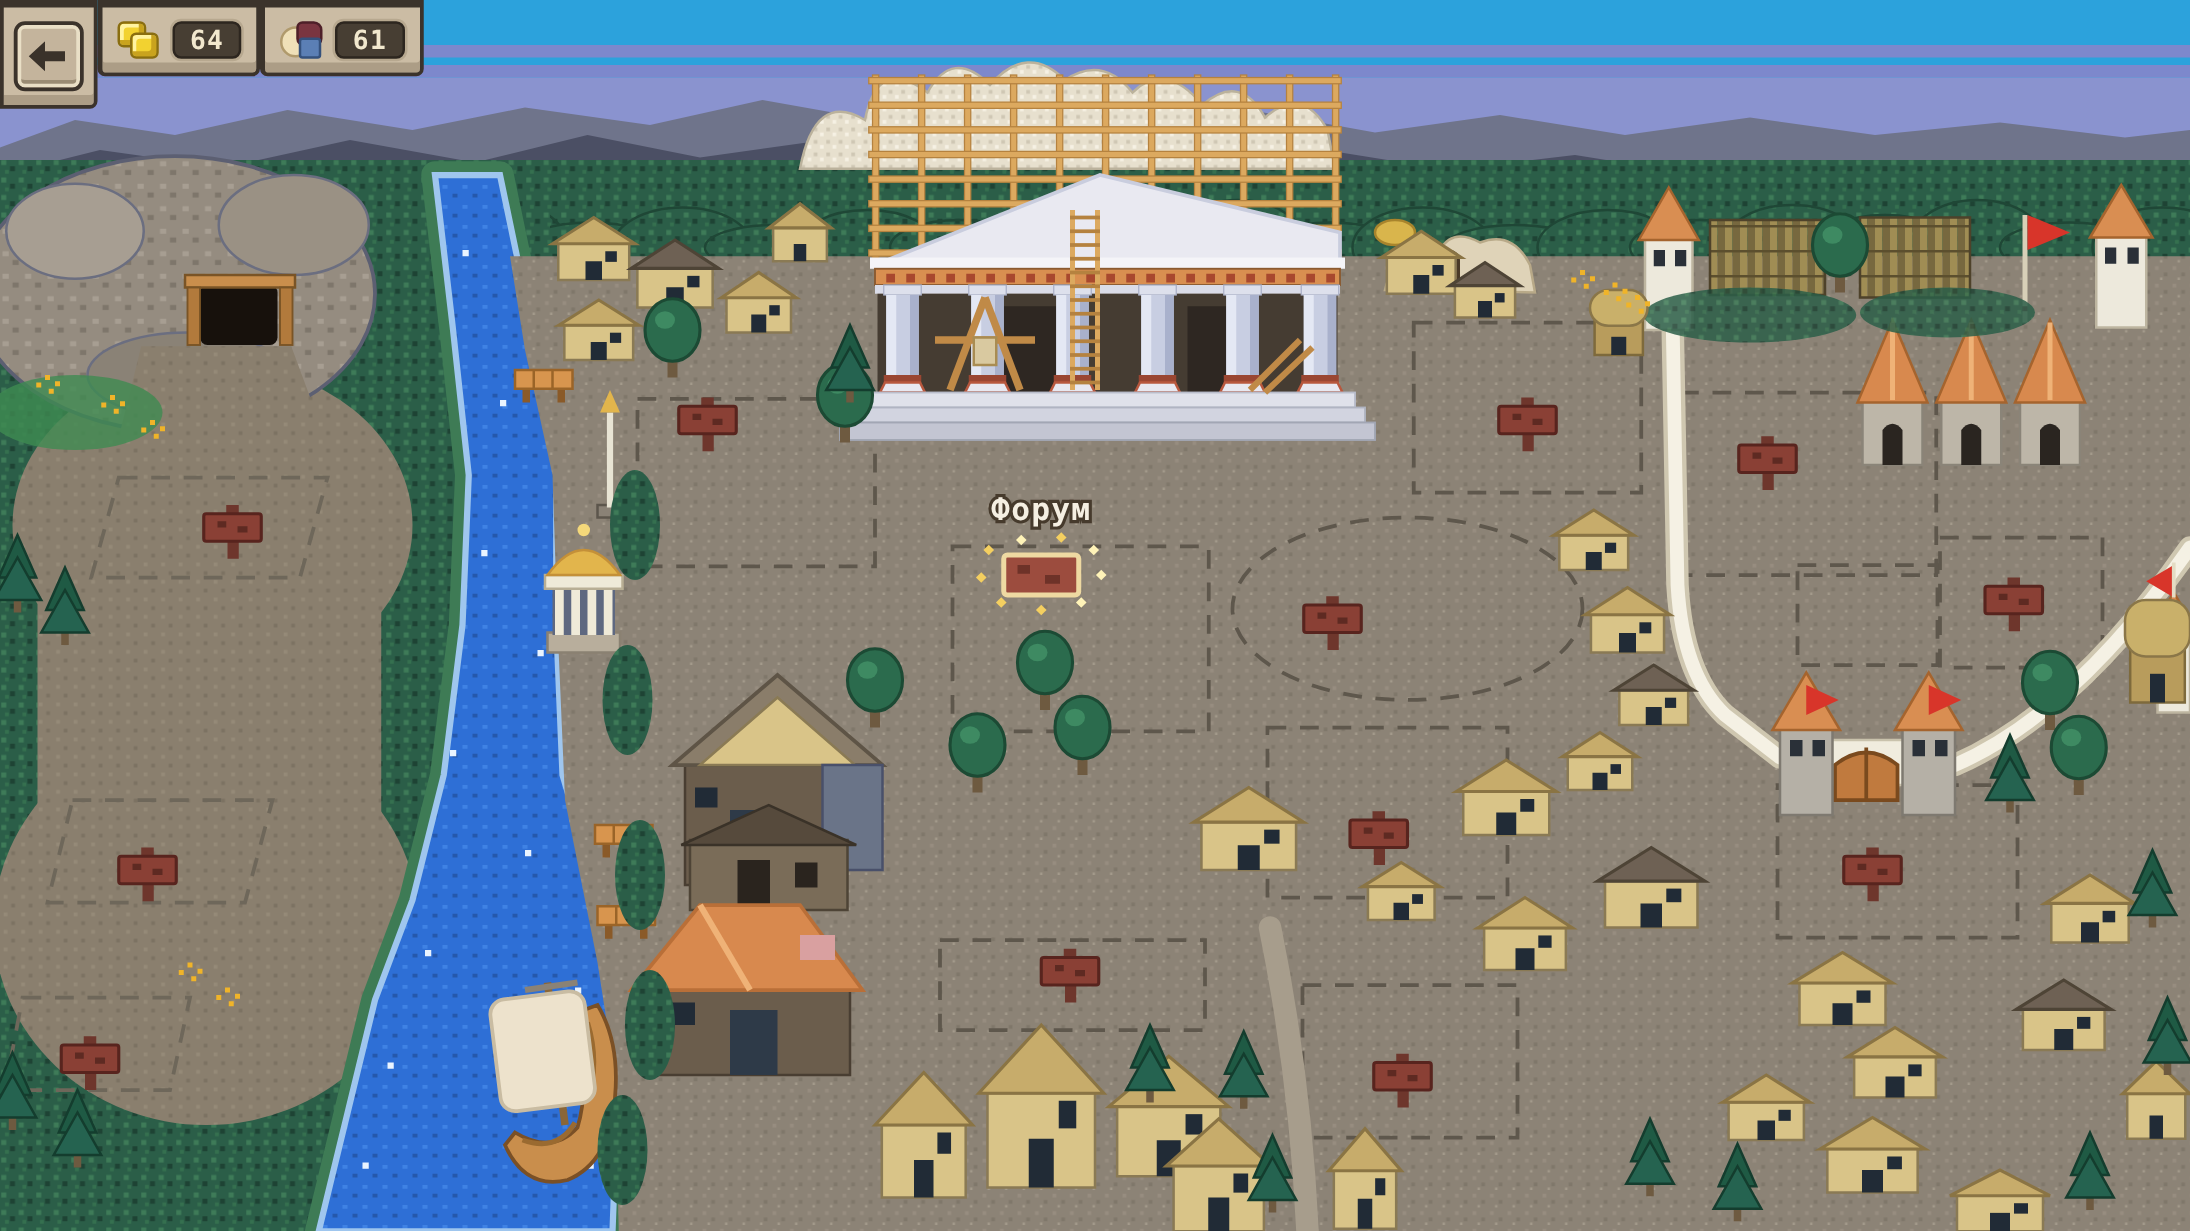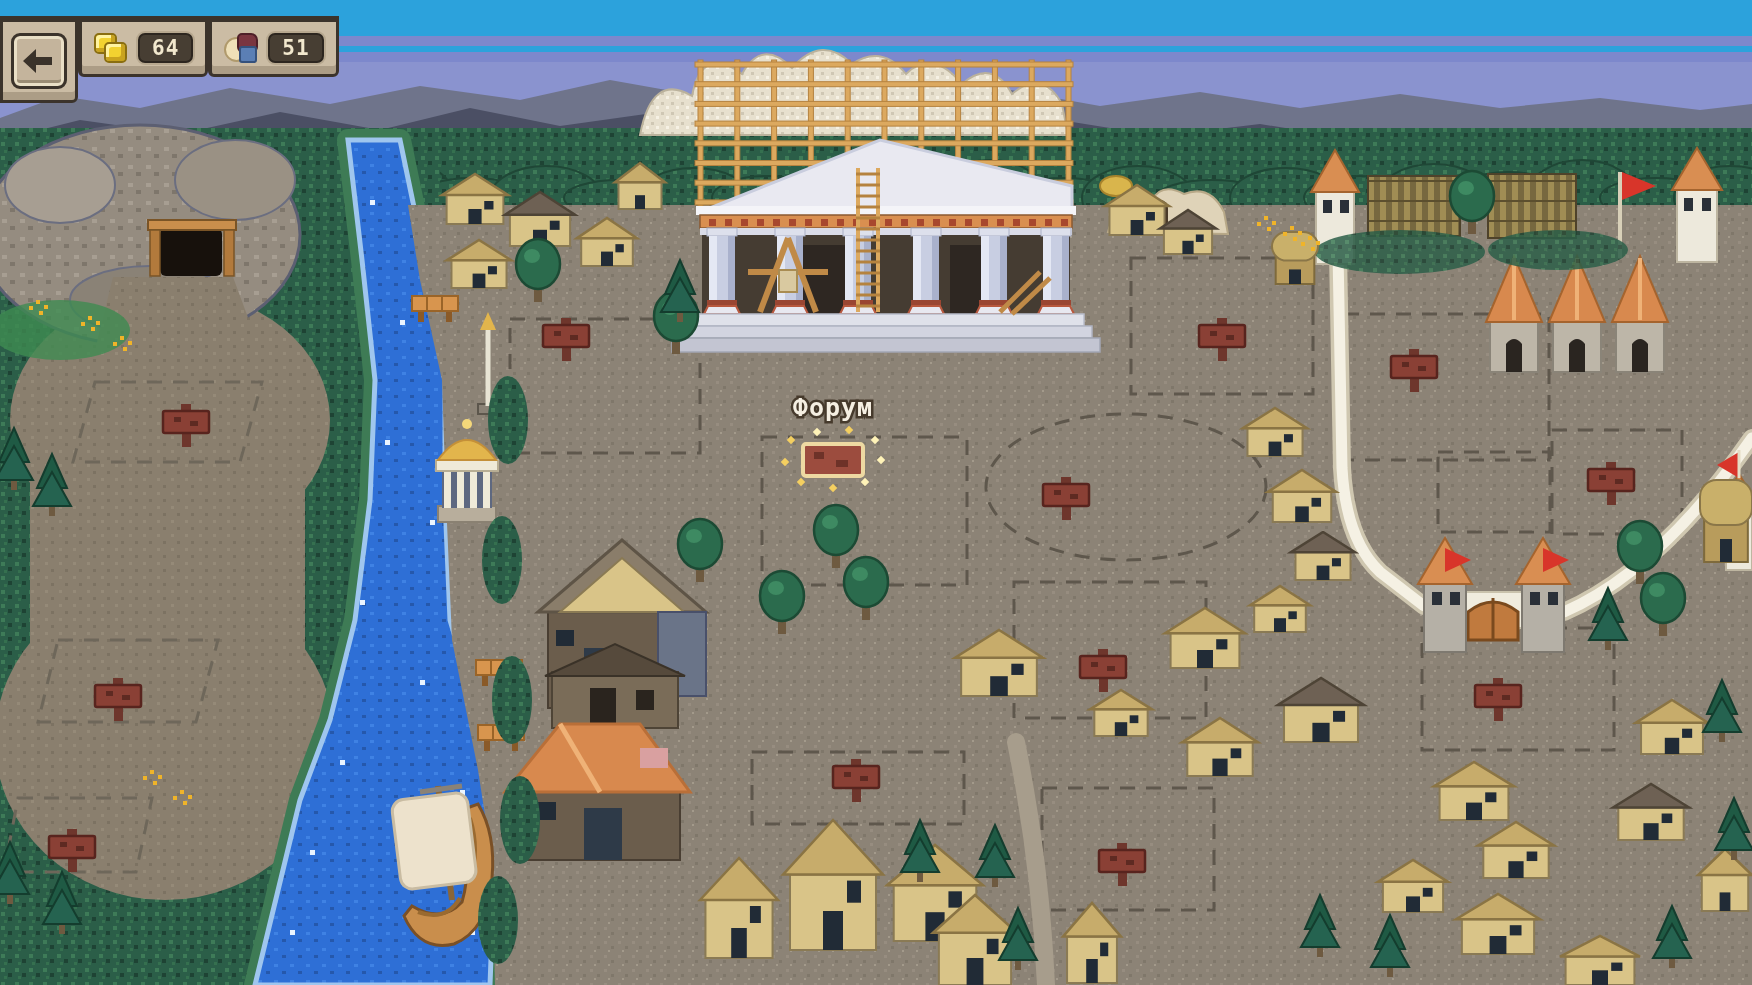--- a/index.html
+++ b/index.html
@@ -1,20 +1,20 @@
 <!DOCTYPE html>
 <html><head>
 <meta charset="utf-8">
 <style>
   html,body{margin:0;padding:0;background:#000;}
   #screen{position:relative;width:1752px;height:985px;overflow:hidden;
           font-family:"DejaVu Sans Mono",monospace;image-rendering:pixelated;}
   #scene{position:absolute;left:0;top:0;width:100%;height:100%;display:block;}
   
-  #hud{position:absolute;left:0;top:16px;display:flex;align-items:flex-start;z-index:5;text-align:right;}
+  #hud{position:absolute;left:0;top:0;display:flex;align-items:flex-start;z-index:5;text-align:right;}
   .hud-section{background:#CBBCA4;border:3px solid #3B332B;border-top-width:6px;
                box-shadow:inset 0 -8px 0 #AC9D86;display:flex;align-items:center;}
   .hud-back{width:72px;height:78px;justify-content:center;border-radius:0 0 6px 0;cursor:pointer;}
   .back-btn{width:50px;height:50px;background:#C4B49C;border:3px solid #3B332B;border-radius:9px;
             box-shadow:inset 0 0 0 3px #E9DfC6, inset 0 -6px 0 #9A8C74;
             display:flex;align-items:center;justify-content:center;}
   .hud-res{height:52px;margin-left:0;padding:0 12px;gap:8px;border-left-width:4px;border-radius:0 0 6px 6px;}
   .val-box{background:#473E33;border:2px solid #2D261F;border-radius:7px;
            box-shadow:0 0 0 2px #B7A88F;color:#F2E8CE;font-weight:bold;font-size:21px;
            line-height:24px;padding:1px 12px;letter-spacing:1px;}
@@ -927,16 +927,16 @@
           <span class="coin c2"></span>
     </span>
     <span class="val-box">64</span>
   </div>
   <div class="hud-section hud-res">
     <span class="icon">
       <span class="g-cream"></span>
           <span class="g-red"></span>
           <span class="g-blue"></span>
     </span>
-    <span class="val-box">51</span>
+    <span class="val-box">61</span>
   </div>
 </div>
 </div>
 
 </body></html>

